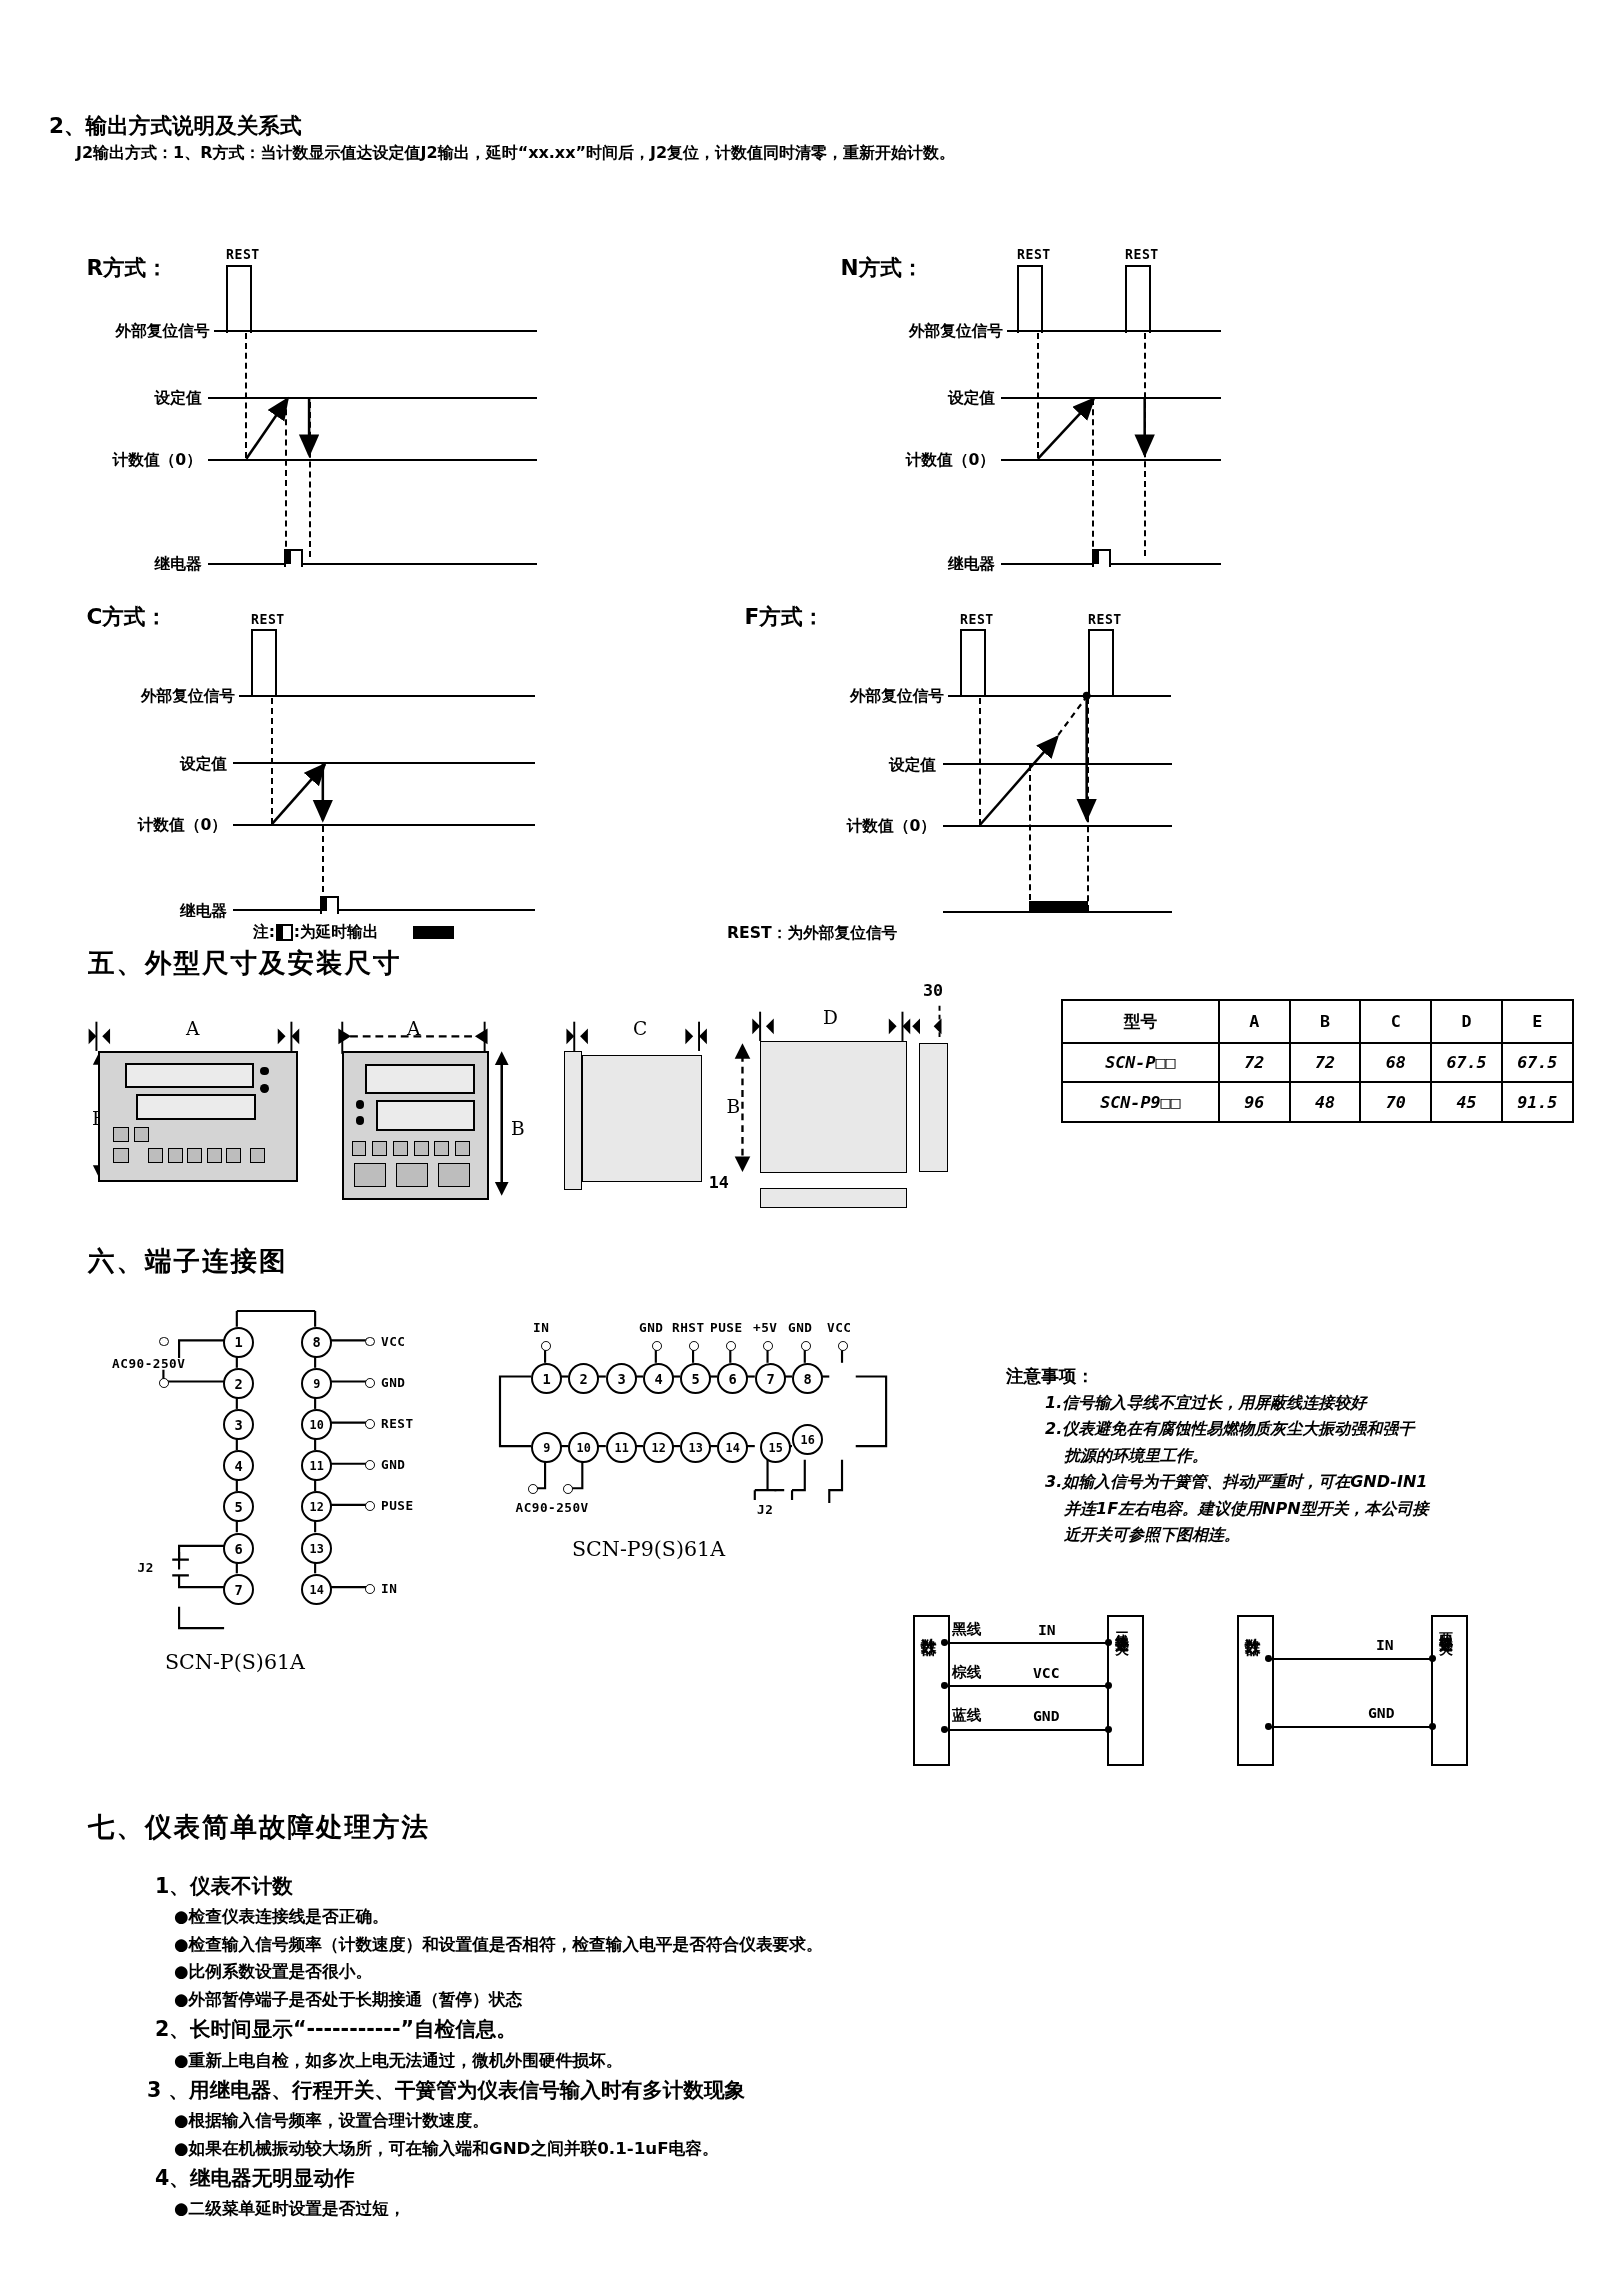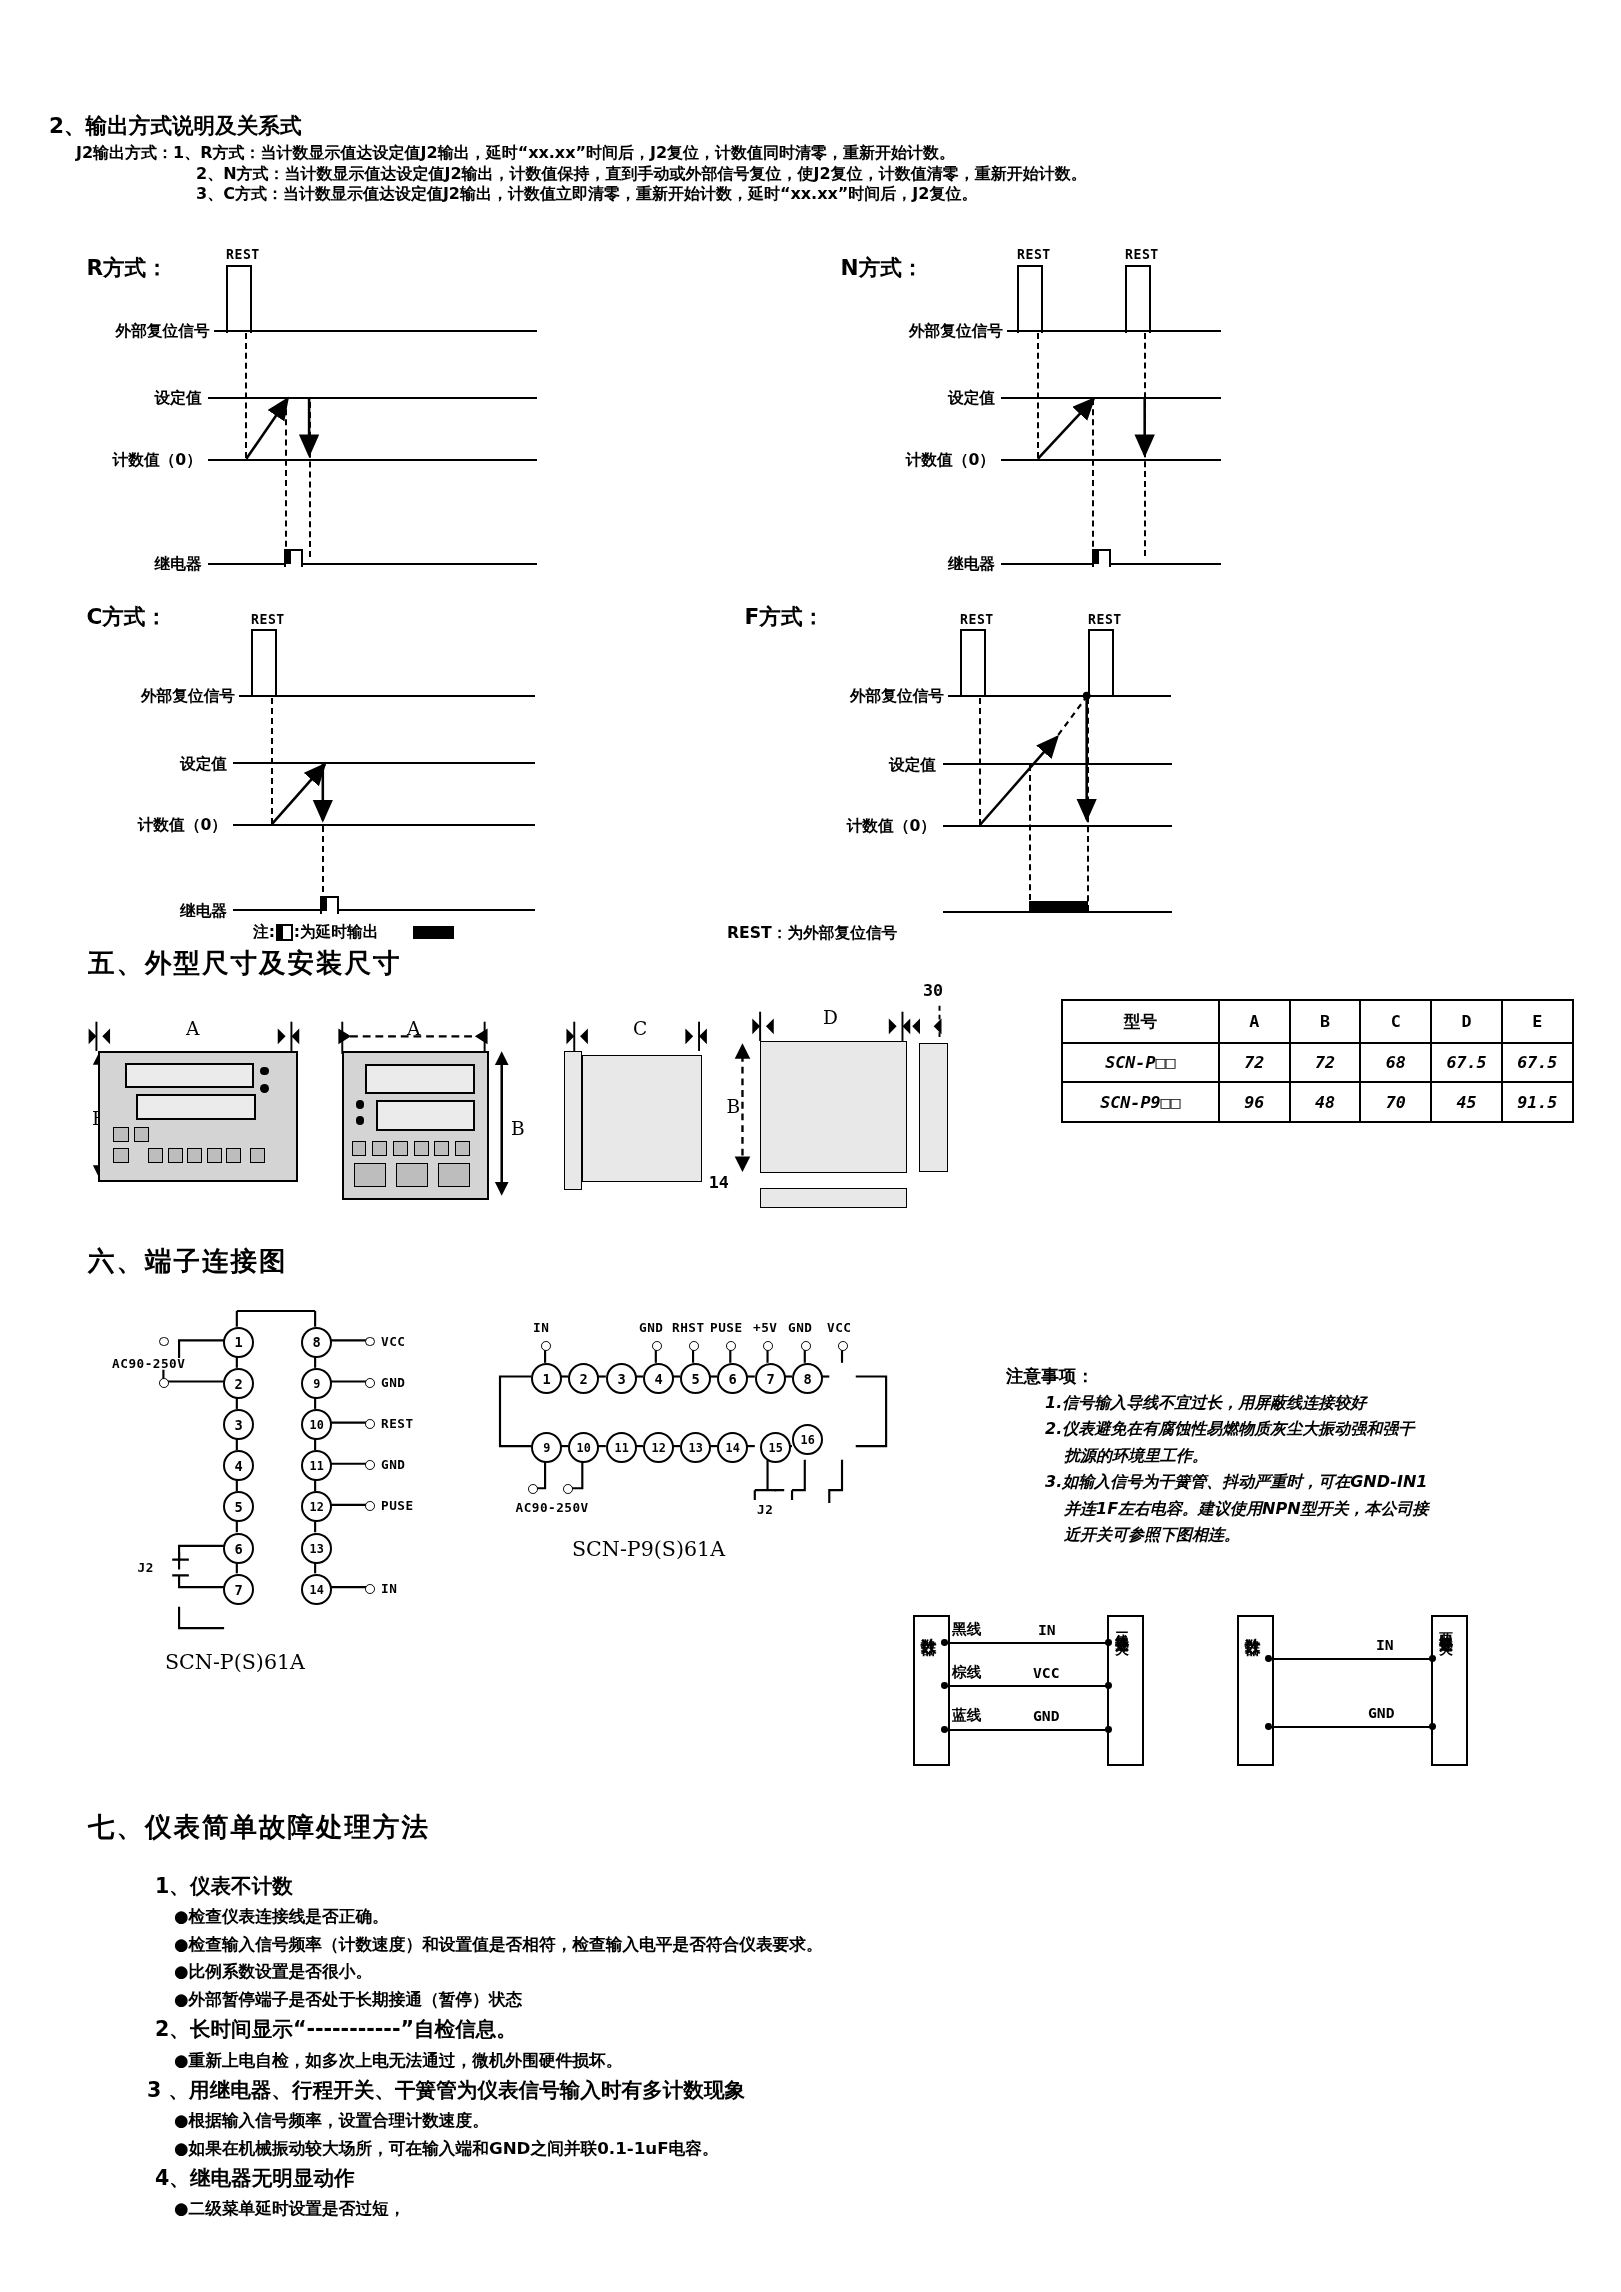--- a/index.html
+++ b/index.html
@@ -85,22 +85,20 @@
   .t7num{position:absolute;font-size:20.6px;font-weight:bold;white-space:nowrap;}
   .t7bul{position:absolute;font-size:16.7px;font-weight:bold;white-space:nowrap;}
 </style>
 </head>
 <body>
 
 <div class="page">
 
   <div class="abs" id="sec2-title">2、输出方式说明及关系式</div>
   <div class="abs j2line" id="j2l0">J2输出方式：1、R方式：当计数显示值达设定值J2输出，延时“xx.xx”时间后，J2复位，计数值同时清零，重新开始计数。</div>
-  <div class="abs j2line" id="j2l1">2、N方式：当计数显示值达设定值J2输出，计数值保持，直到手动或外部信号复位，使J2复位，计数值清零，重新开始计数。</div>
-  <div class="abs j2line" id="j2l2">3、C方式：当计数显示值达设定值J2输出，计数值立即清零，重新开始计数，延时“xx.xx”时间后，J2复位。</div>
 
   <div class="tdiag" style="left:59px;top:245px;width:510px;height:353px;">
     <div class="modelabel" style="left:27.4px;top:7.8px;">R方式：</div>
     <div class="resttxt" style="left:167px;top:2px;">REST</div>
     <div class="restbox" style="left:167px;top:19.6px;width:21.6px;height:66px;"></div>
     <div class="axis" style="left:155px;top:85px;width:323px;"></div>
     <div class="tlabel" style="left:17.6px;top:76px;width:133px;">外部复位信号</div>
 
     <div class="axis" style="left:149px;top:152px;width:329px;"></div>
     <div class="tlabel" style="left:17.6px;top:143px;width:125px;">设定值</div>

